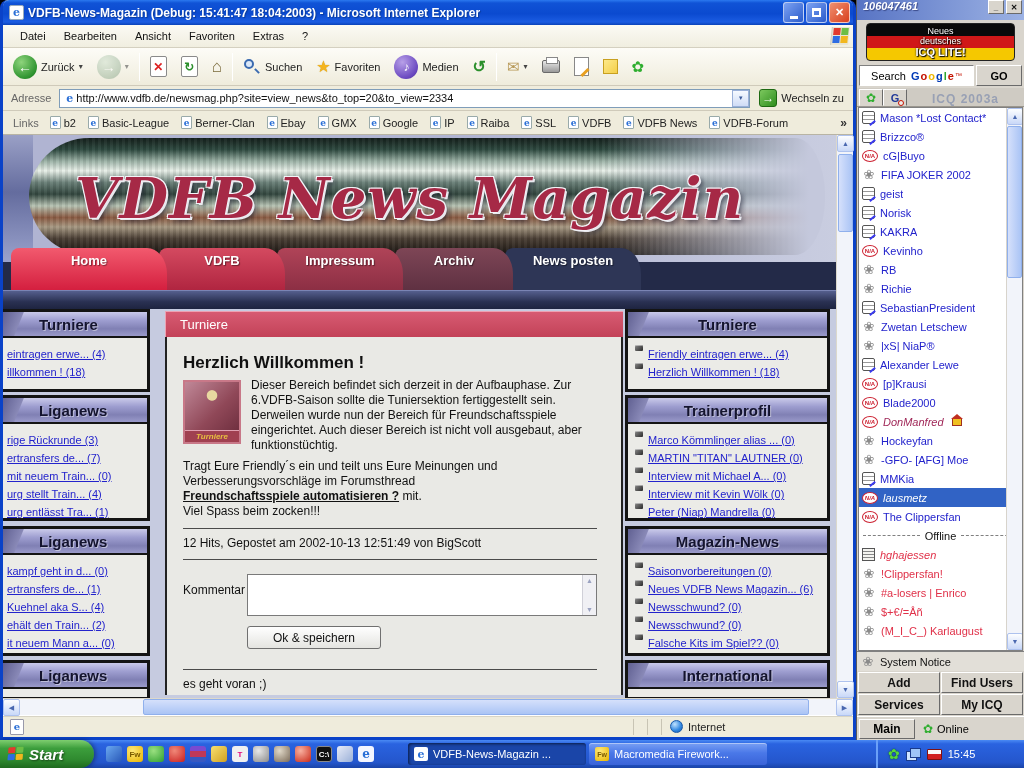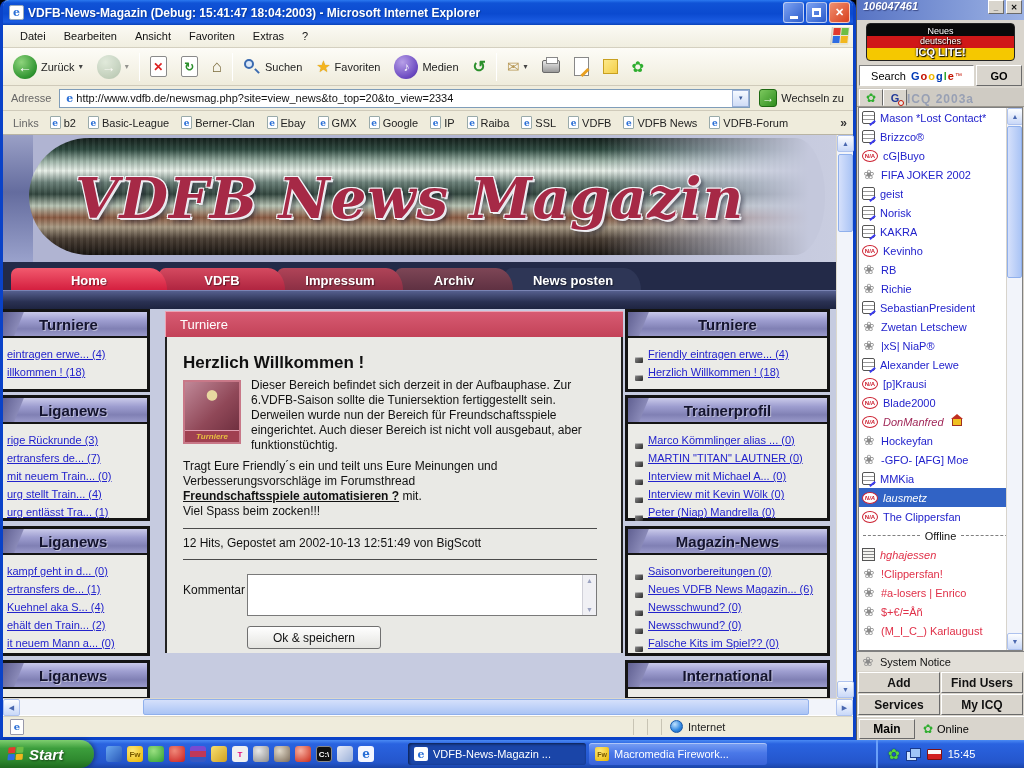--- a/index.html
+++ b/index.html
@@ -83,53 +83,53 @@
   .bphoto { position:absolute; left:26px; top:3px; width:796px; height:117px; border-radius:60px 30px 30px 60px / 50% 50% 50% 50%; overflow:hidden;
             background:linear-gradient(90deg, rgba(0,0,0,0) 72%, #c4c8dc 98%),
                        repeating-linear-gradient(90deg, rgba(0,0,0,.07) 0 3px, rgba(255,255,255,.04) 3px 6px),
                        linear-gradient(180deg,#141f1b 0%,#2e4a40 10%,#9eb4a8 20%,#e9f0e9 28%,#6a8078 38%,#32463e 48%,#b8c4b4 58%,#8a5a42 68%,#a89a84 76%,#4a3e34 86%,#181410 100%); }
   .btitle { position:absolute; left:72px; top:30px; width:700px; font-family:"DejaVu Serif",serif; font-style:italic; font-weight:bold;
             font-size:56px; color:#a62946; letter-spacing:1px; white-space:nowrap;
             text-shadow:-1px -1px 0 #f4f4f8, 1px -1px 0 #f4f4f8, -1px 1px 0 #f4f4f8, 2px 2px 0 #e8e8ee, 4px 4px 5px rgba(20,20,40,.55); }
 
   
   .nav { position:absolute; left:0; top:127px; right:0; height:28px; background:#232a48; display:flex; align-items:flex-end; padding-left:8px; }
-  .tab { height:22px; line-height:25px; text-align:center; color:#fff; font-weight:bold; font-size:13px;
+  .tab { height:42px; line-height:25px; text-align:center; color:#fff; font-weight:bold; font-size:13px;
          border-radius:8px 20px 0 0 / 8px 26px 0 0; margin-right:-8px; text-shadow:1px 1px 1px rgba(0,0,0,.45); }
   .tab1 { width:156px; background:linear-gradient(180deg,#f25a6e,#d41f3f); z-index:5; }
   .tab2 { width:126px; background:linear-gradient(180deg,#d44a60,#b02540); z-index:4; }
   .tab3 { width:126px; background:linear-gradient(180deg,#b04458,#8c2f44); z-index:3; }
   .tab4 { width:118px; background:linear-gradient(180deg,#7e4656,#5f3142); z-index:2; }
   .tab5 { width:136px; background:#2e3656; z-index:1; }
   .navstrip { position:absolute; left:0; top:155px; right:0; height:19px; border-top:1px solid #7a84b4;
               background:linear-gradient(180deg,#555f8e,#2a3152 60%,#1e2440); }
 
   .cols { position:absolute; left:0; top:174px; right:0; bottom:0; }
   .sbox { position:absolute; background:#ebebe7; border:3px solid #141414; }
   .sbox.lft { left:0; width:147px; border-left:none; }
   .sbox.rgt { left:622px; width:205px; }
   .sbox-h { height:26px; background:linear-gradient(180deg,#cacaea 0%,#9e9ed0 35%,#8080b4 70%,#9a9aca 100%);
             border-bottom:2px solid #141414; display:flex; align-items:center; font-weight:bold; font-size:15px; color:#14142e;
             text-shadow:1px 1px 0 rgba(255,255,255,.45); position:relative; overflow:hidden; }
   .sbox-h::before { content:""; position:absolute; left:-8px; top:0; width:24px; height:100%; background:linear-gradient(90deg,#5a5a8c,#8a8ab8); transform:skewX(-22deg); }
   .sbox.lft .sbox-h { padding-left:36px; }
   .sbox.rgt .sbox-h { justify-content:center; }
   .sbody { padding:7px 4px 2px 4px; }
-  .sitem { height:18px; line-height:18px; font-size:11px; white-space:nowrap; overflow:hidden; display:flex; align-items:flex-end; }
+  .sitem { height:18px; line-height:18px; font-size:11px; white-space:nowrap; overflow:hidden; display:flex; align-items:flex-start; }
   .sitem a { color:#2323cc; text-decoration:underline; cursor:pointer; }
   .blt { display:inline-block; flex:0 0 8px; width:8px; height:6px; margin:0 5px 0 3px; border-radius:1px;
          background:linear-gradient(135deg,#8a8a8a,#2a2a2a); box-shadow:inset 0 1px 0 rgba(255,255,255,.45); }
 
   .lb1 { top:0; height:83px; }  .lb2 { top:86px; height:126px; }  .lb3 { top:217px; height:130px; }  .lb4 { top:351px; height:40px; }
   .rb1 { top:0; height:83px; }  .rb2 { top:86px; height:126px; }  .rb3 { top:217px; height:130px; }  .rb4 { top:351px; height:40px; }
 
   
   .mainhead { position:absolute; left:162px; top:2px; width:458px; height:26px; background:linear-gradient(180deg,#d75b72,#c34258);
               border-top:1px solid #eda2b2; border-left:1px solid #eda2b2; color:#fff; font-size:13px; display:flex; align-items:center; padding-left:14px; }
-  .mainbody { position:absolute; left:162px; top:28px; width:458px; height:316px; background:#e9e9e5; border-left:2px solid #222; border-right:2px solid #222;
+  .mainbody { position:absolute; left:162px; top:28px; width:458px; height:358px; background:#e9e9e5; border-left:2px solid #222; border-right:2px solid #222;
               padding:12px 18px 0 16px; overflow:hidden; font-size:12px; color:#111; }
   .mainbody h2 { font-size:17px; margin:4px 0 5px 0; }
   .intro { overflow:hidden; }
   .thumb { float:left; width:58px; margin:2px 10px 2px 0; border:2px solid #c87888; background:#fff; }
   .thumb-img { height:48px; background:radial-gradient(circle at 50% 28%, #e8d8a0 0 11%, rgba(0,0,0,0) 13%), linear-gradient(135deg,#c08898,#904858 60%,#703040); }
   .thumb-cap { height:12px; background:#a04050; border-top:1px solid #e0a0b0; color:#e8c040; font-size:8px; font-weight:bold; font-style:italic; text-align:center; line-height:12px; }
   .intro p, .p2 { line-height:15px; }
   .p2 { margin-top:6px; }
   .blink { font-weight:bold; text-decoration:underline; color:#111; cursor:pointer; }
   .mhr { border:none; border-top:1px solid #4a4a4a; margin:9px 6px 7px 0; }
@@ -178,21 +178,21 @@
   .iad .l1 { font-size:9px; line-height:9px; } .iad .l2 { font-size:9px; line-height:10px; } .iad .l3 { font-size:11px; line-height:12px; font-weight:bold; }
   .isearch { margin:1px 2px 2px 2px; height:21px; display:flex; gap:2px; }
   .ibox { flex:1; background:#fff; border:1px solid; border-color:#808080 #fff #fff #808080; display:flex; align-items:center; justify-content:center; font-size:11px; gap:1px; }
   .gG1{color:#0039b6;font-weight:bold;} .gR{color:#c41200;font-weight:bold;} .gY{color:#efb700;font-weight:bold;} .gGr{color:#30a72f;font-weight:bold;}
   .gtm { font-size:7px; color:#c41200; vertical-align:super; }
   .igo { width:46px; background:#d9d5cd; border:1px solid; border-color:#fff #6a6a6a #6a6a6a #fff; font-weight:bold; font-size:11px; display:flex; align-items:center; justify-content:center; }
   .itabs { height:19px; flex:0 0 19px; background:#cfcbc3; display:flex; align-items:flex-end; padding-left:2px; border-bottom:1px solid #9a968e; }
   .itab { width:24px; height:17px; background:#d9d5cd; border:1px solid; border-color:#fff #6a6a6a transparent #fff; display:flex; align-items:center; justify-content:center; font-size:11px; }
   .itab .g { font-weight:bold; color:#203898; font-size:11px; position:relative; }
   .itab .g i { position:absolute; right:-5px; bottom:-2px; width:6px; height:6px; border:1px solid #c41200; border-radius:50%; background:rgba(255,255,255,.6); }
-  .itablabel { flex:1; font-weight:bold; font-size:12px; color:#98a0b4; letter-spacing:1px; }
+  .itablabel { flex:1; text-align:center; font-weight:bold; font-size:12px; color:#98a0b4; letter-spacing:1px; }
   .ilist { flex:1; background:#fff; border:1px solid #808080; margin:0 1px; position:relative; overflow:hidden; }
   .cr { height:19px; display:flex; align-items:center; gap:5px; padding-left:3px; font-size:11px; white-space:nowrap; }
   .cr .nm { overflow:hidden; }
   .on { color:#2222cc; } .off { color:#e03048; } .awy { color:#a02858; font-style:italic; }
   .it { font-style:italic; }
   .sel { background:#3163c5; color:#fff; font-style:italic; }
   .ic-note { flex:0 0 13px; width:13px; height:13px; background:#fff; border:1px solid #555; border-radius:2px;
              background-image:linear-gradient(#0000 3px,#9a9a9a 3px,#9a9a9a 4px,#0000 4px,#0000 7px,#9a9a9a 7px,#9a9a9a 8px,#0000 8px); position:relative; }
   .ic-note::after { content:""; position:absolute; right:-2px; bottom:-1px; width:7px; height:2px; background:#3a3af0; transform:rotate(-40deg); }
   .ic-na { flex:0 0 16px; width:16px; height:12px; border:1px solid #cc2030; border-radius:50%; color:#cc2030; font-size:6px; font-weight:bold;

